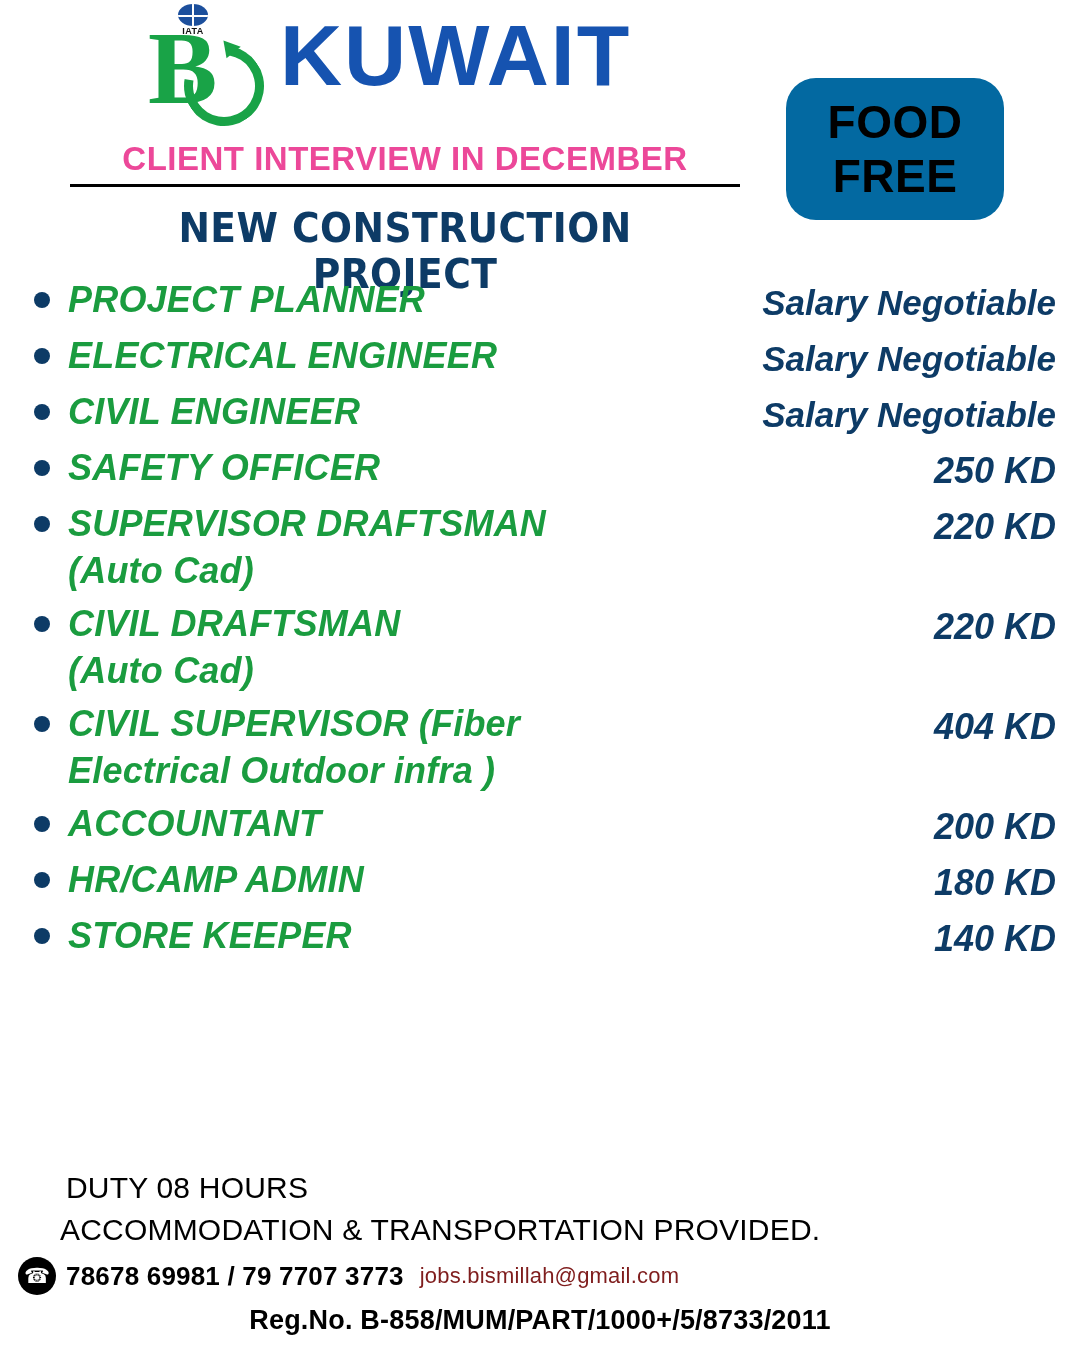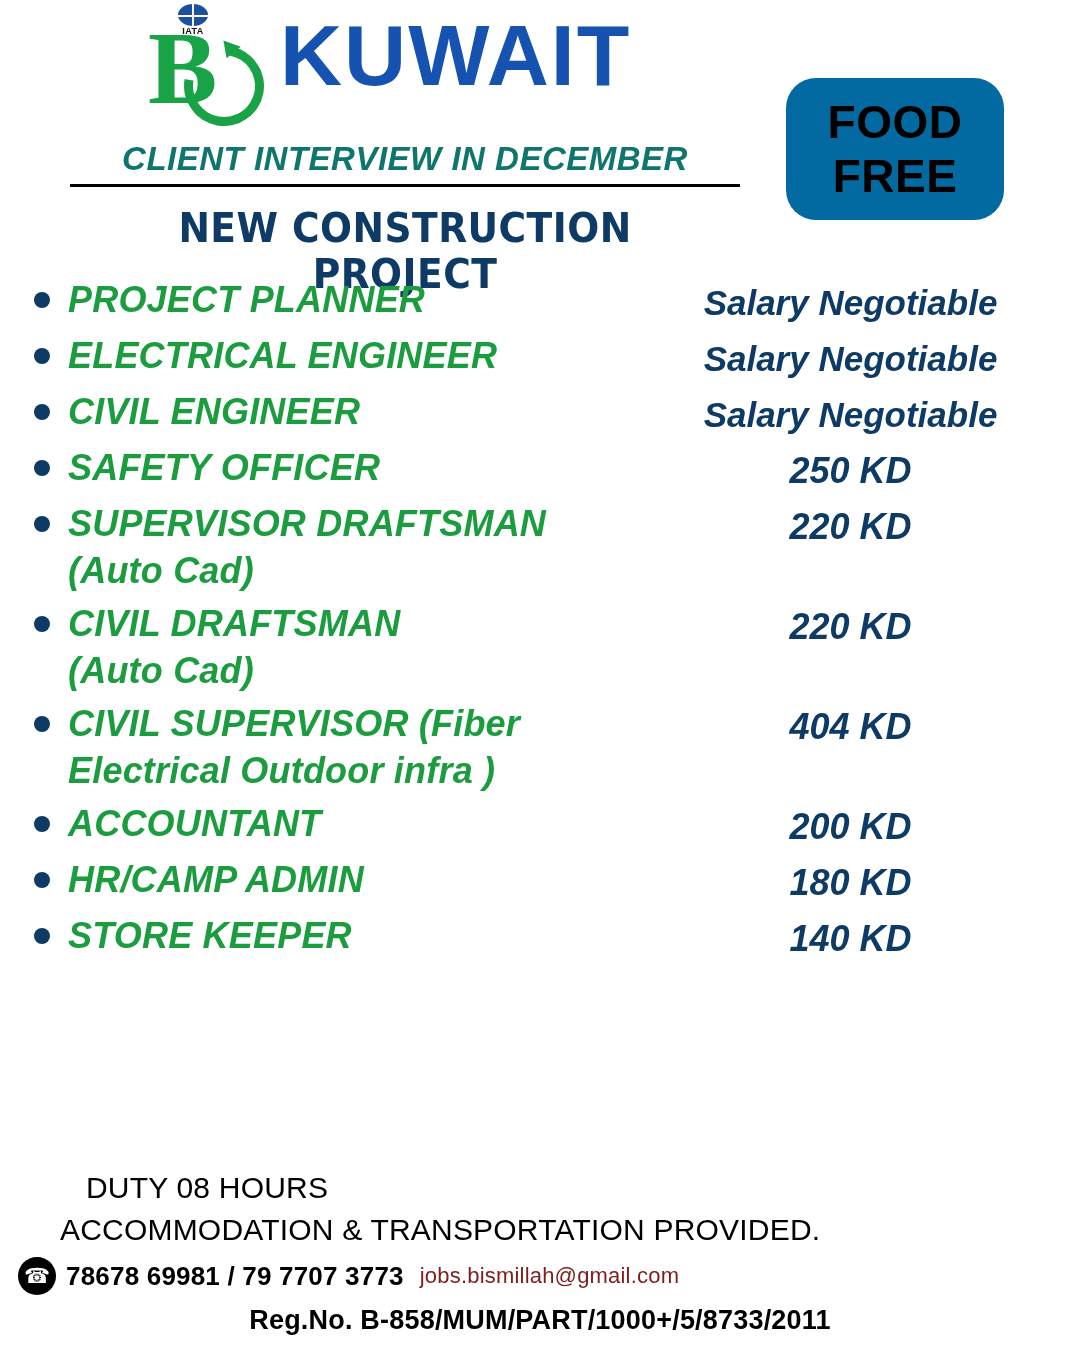--- a/index.html
+++ b/index.html
@@ -134,22 +134,21 @@
   }
 
   .client-line {
     position: absolute;
     left: 70px;
     top: 140px;
     width: 670px;
     text-align: center;
     font-size: 33px;
     font-weight: bold;
-    font-style: italic;
-    color: #0f766e;
+    color: #ec4899;
     border-bottom: 3px solid #000000;
     padding-bottom: 6px;
     letter-spacing: 0.5px;
   }
   .project-title {
     position: absolute;
     left: 60px;
     top: 205px;
     width: 690px;
     text-align: center;
@@ -196,21 +195,21 @@
     line-height: 47px;
     font-weight: bold;
     color: #1a9c3f;
     letter-spacing: 0.2px;
   }
   .job-title .sub {
     display: block;
   }
   .job-salary {
     flex: 1;
-    text-align: center;
+    text-align: right;
     font-size: 36px;
     line-height: 47px;
     font-weight: bold;
     color: #0d3b66;
     padding-top: 3px;
   }
   .job-salary.neg {
     font-size: 35px;
   }
 
@@ -218,21 +217,21 @@
   .footer {
     position: absolute;
     left: 0;
     bottom: 14px;
     width: 1080px;
   }
   .duty {
     font-size: 30px;
     line-height: 42px;
     color: #000;
-    padding-left: 86px;
+    padding-left: 66px;
     letter-spacing: 0.2px;
   }
   .accom {
     font-size: 30px;
     line-height: 42px;
     color: #000;
     padding-left: 60px;
     letter-spacing: 0.2px;
   }
   .contact-row {

